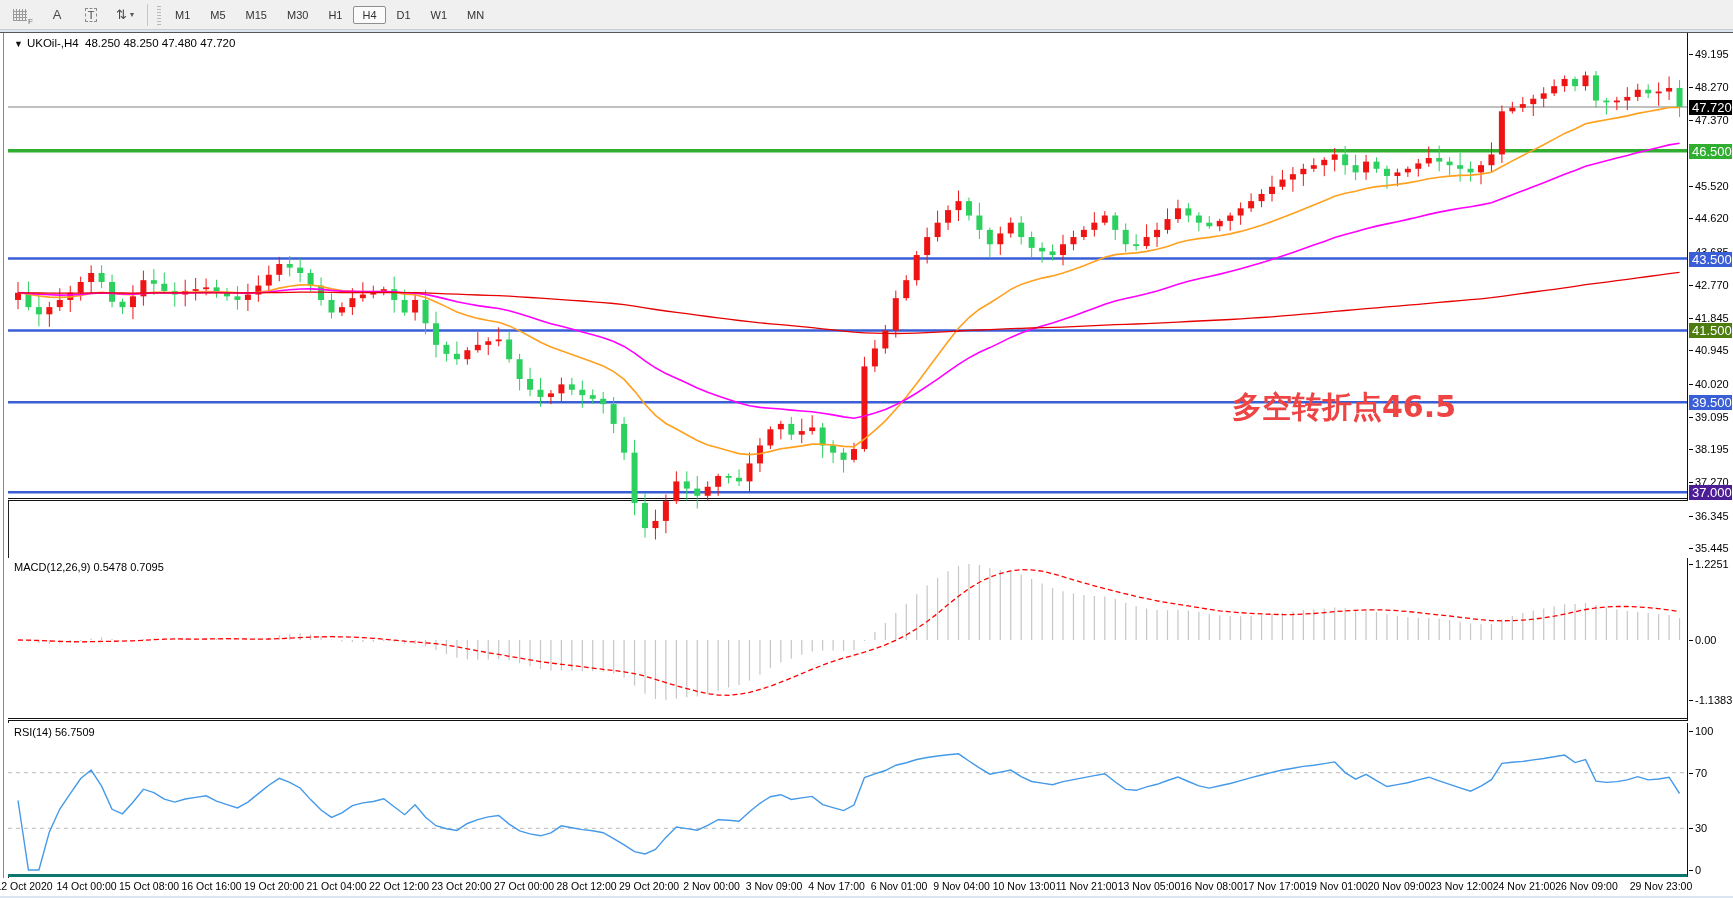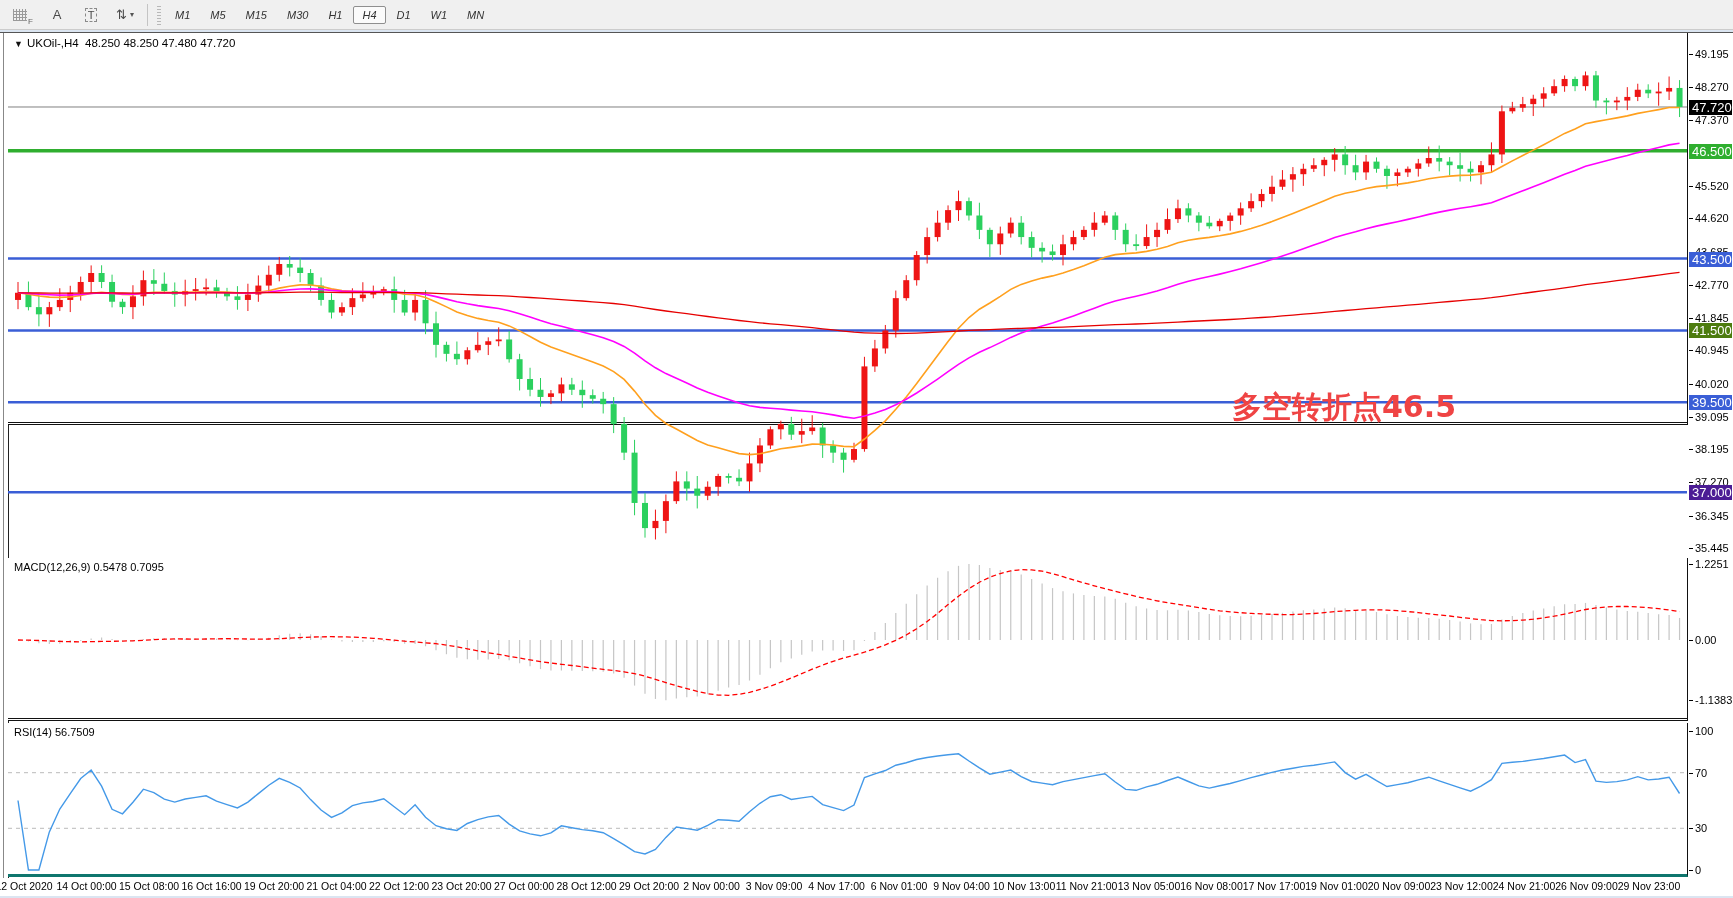--- a/index.html
+++ b/index.html
@@ -34,21 +34,21 @@
     border-radius:2px;cursor:default;
   }
   .tfbtn.active{background:#fbfbfb;border:1px solid #8f8f8f;}
   
   .chart-area{
     position:absolute;top:32px;left:0;width:1733px;height:863px;background:#ffffff;
     border-top:1px solid #555;
   }
   .leftframe{position:absolute;left:3px;top:0;bottom:18px;width:4px;border-left:1px solid #888;border-right:1px solid #222;}
   .panel{position:absolute;left:8px;width:1680px;background:#fff;border-right:1px solid #111;box-sizing:border-box;}
-  #p-main{top:0;height:392px;border-bottom:3px double #111;}
+  #p-main{top:0;height:468px;border-bottom:3px double #111;}
   #p-macd{top:525px;height:163px;border-bottom:3px double #111;}
   #p-rsi{top:690px;height:154px;border-bottom:3px solid #0f766e;}
   .panel svg{position:absolute;left:0;top:0;}
   .sym-title{position:absolute;left:6px;top:4px;font-size:11.5px;color:#000;white-space:nowrap;}
   .sym-title .tri{font-size:9px;margin-right:4px;color:#111;}
   .ind-label{position:absolute;left:6px;top:3px;font-size:11px;color:#000;white-space:nowrap;z-index:3;}
   .annotation{
     position:absolute;font-size:30px;font-weight:bold;white-space:nowrap;z-index:4;
     font-family:"DejaVu Sans","Liberation Sans",sans-serif;
   }
@@ -82,21 +82,21 @@
       <div class="tbtn">
         <span class="boxT">T</span>
       </div>
       <div class="tbtn">
         <span>⇅</span>
         <span class="caret">▾</span>
       </div>
     </div>
   <div class="tsep"></div>
   <div class="thandle"></div>
-  <div id="tf-group" style="display:flex;align-items:flex-end;font-style:italic;">
+  <div id="tf-group" style="display:flex;align-items:flex-end;">
       <div class="tfbtn">M1</div>
       <div class="tfbtn">M5</div>
       <div class="tfbtn">M15</div>
       <div class="tfbtn">M30</div>
       <div class="tfbtn">H1</div>
       <div class="tfbtn active">H4</div>
       <div class="tfbtn">D1</div>
       <div class="tfbtn">W1</div>
       <div class="tfbtn">MN</div>
     </div>
@@ -639,21 +639,21 @@
       <span style="left: 1016px;">10 Nov 13:00</span>
       <span style="left: 1078.5px;">11 Nov 21:00</span>
       <span style="left: 1141px;">13 Nov 05:00</span>
       <span style="left: 1203.5px;">16 Nov 08:00</span>
       <span style="left: 1266px;">17 Nov 17:00</span>
       <span style="left: 1328.5px;">19 Nov 01:00</span>
       <span style="left: 1391px;">20 Nov 09:00</span>
       <span style="left: 1453.5px;">23 Nov 12:00</span>
       <span style="left: 1516px;">24 Nov 21:00</span>
       <span style="left: 1578.5px;">26 Nov 09:00</span>
-      <span style="left: 1641px;">29 Nov 23:00</span>
+      <span style="left: 1641px; padding-left: 24px;">29 Nov 23:00</span>
     </div>
   <div class="axis" id="right-axis">
       <div class="tickl" style="top: 14px;"><i></i>49.195</div>
       <div class="tickl" style="top: 47.2352px;"><i></i>48.270</div>
       <div class="tickl" style="top: 79.5722px;"><i></i>47.370</div>
       <div class="tickl" style="top: 146.043px;"><i></i>45.520</div>
       <div class="tickl" style="top: 178.38px;"><i></i>44.620</div>
       <div class="tickl" style="top: 211.974px;"><i></i>43.685</div>
       <div class="tickl" style="top: 244.85px;"><i></i>42.770</div>
       <div class="tickl" style="top: 278.086px;"><i></i>41.845</div>

